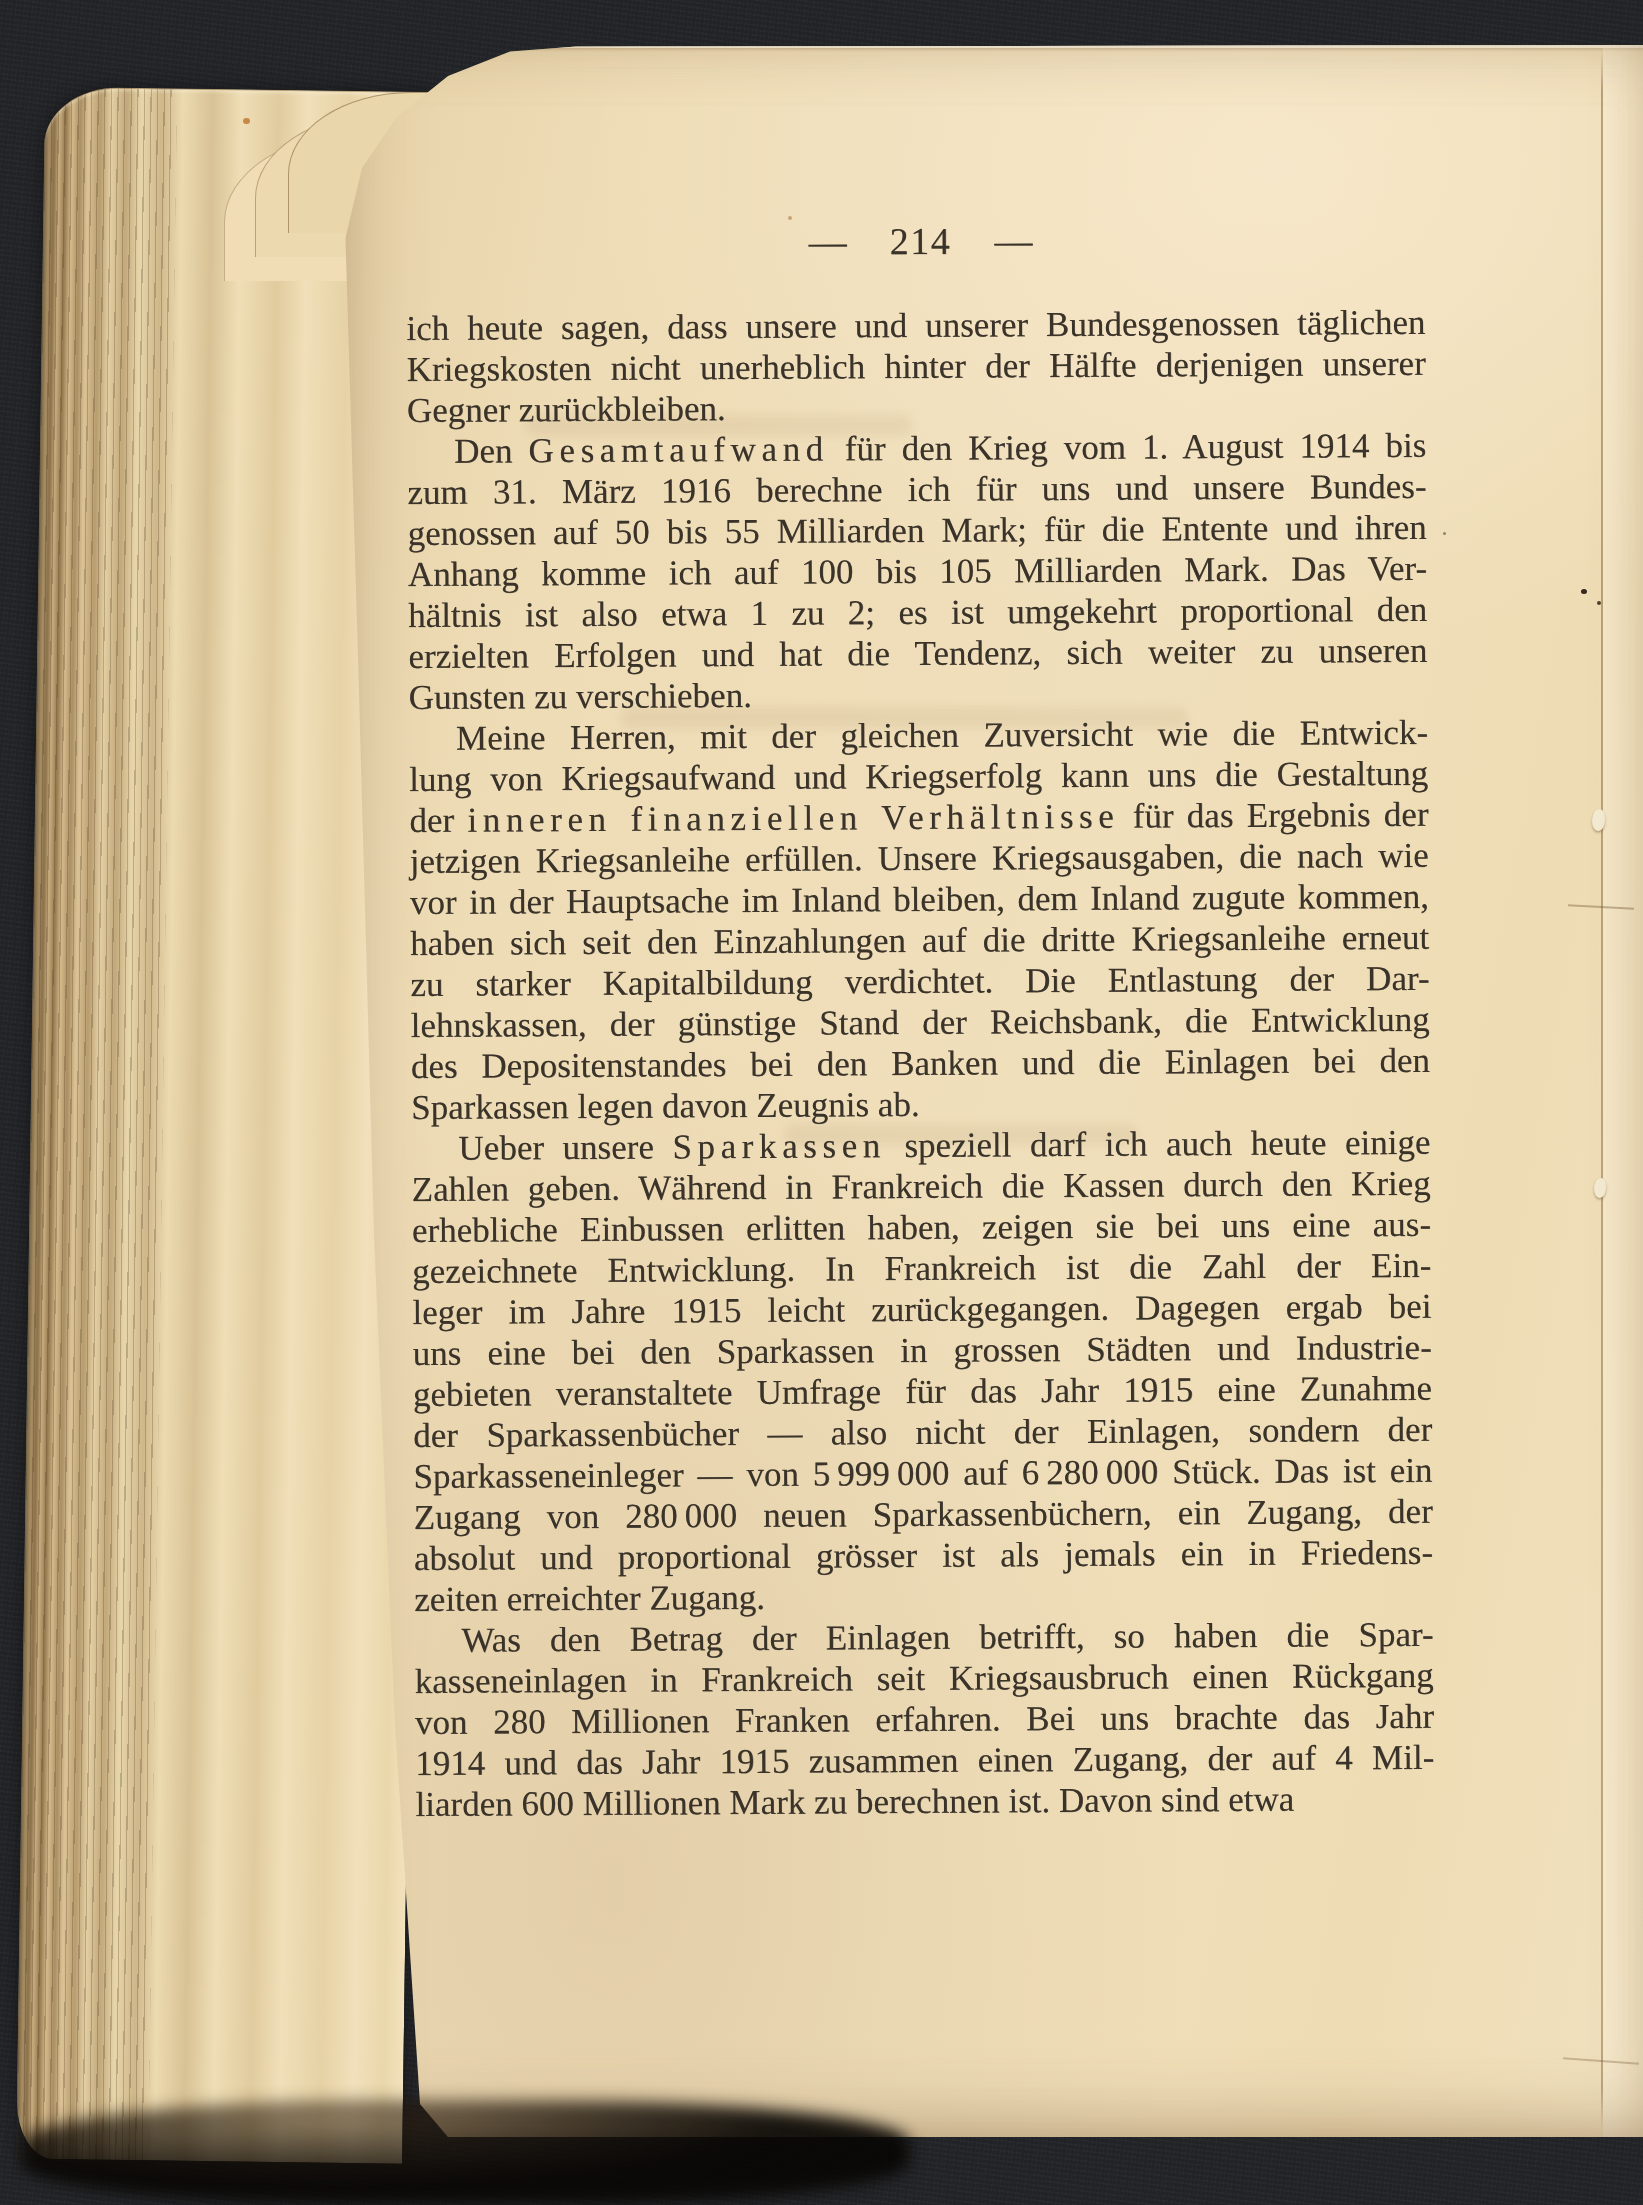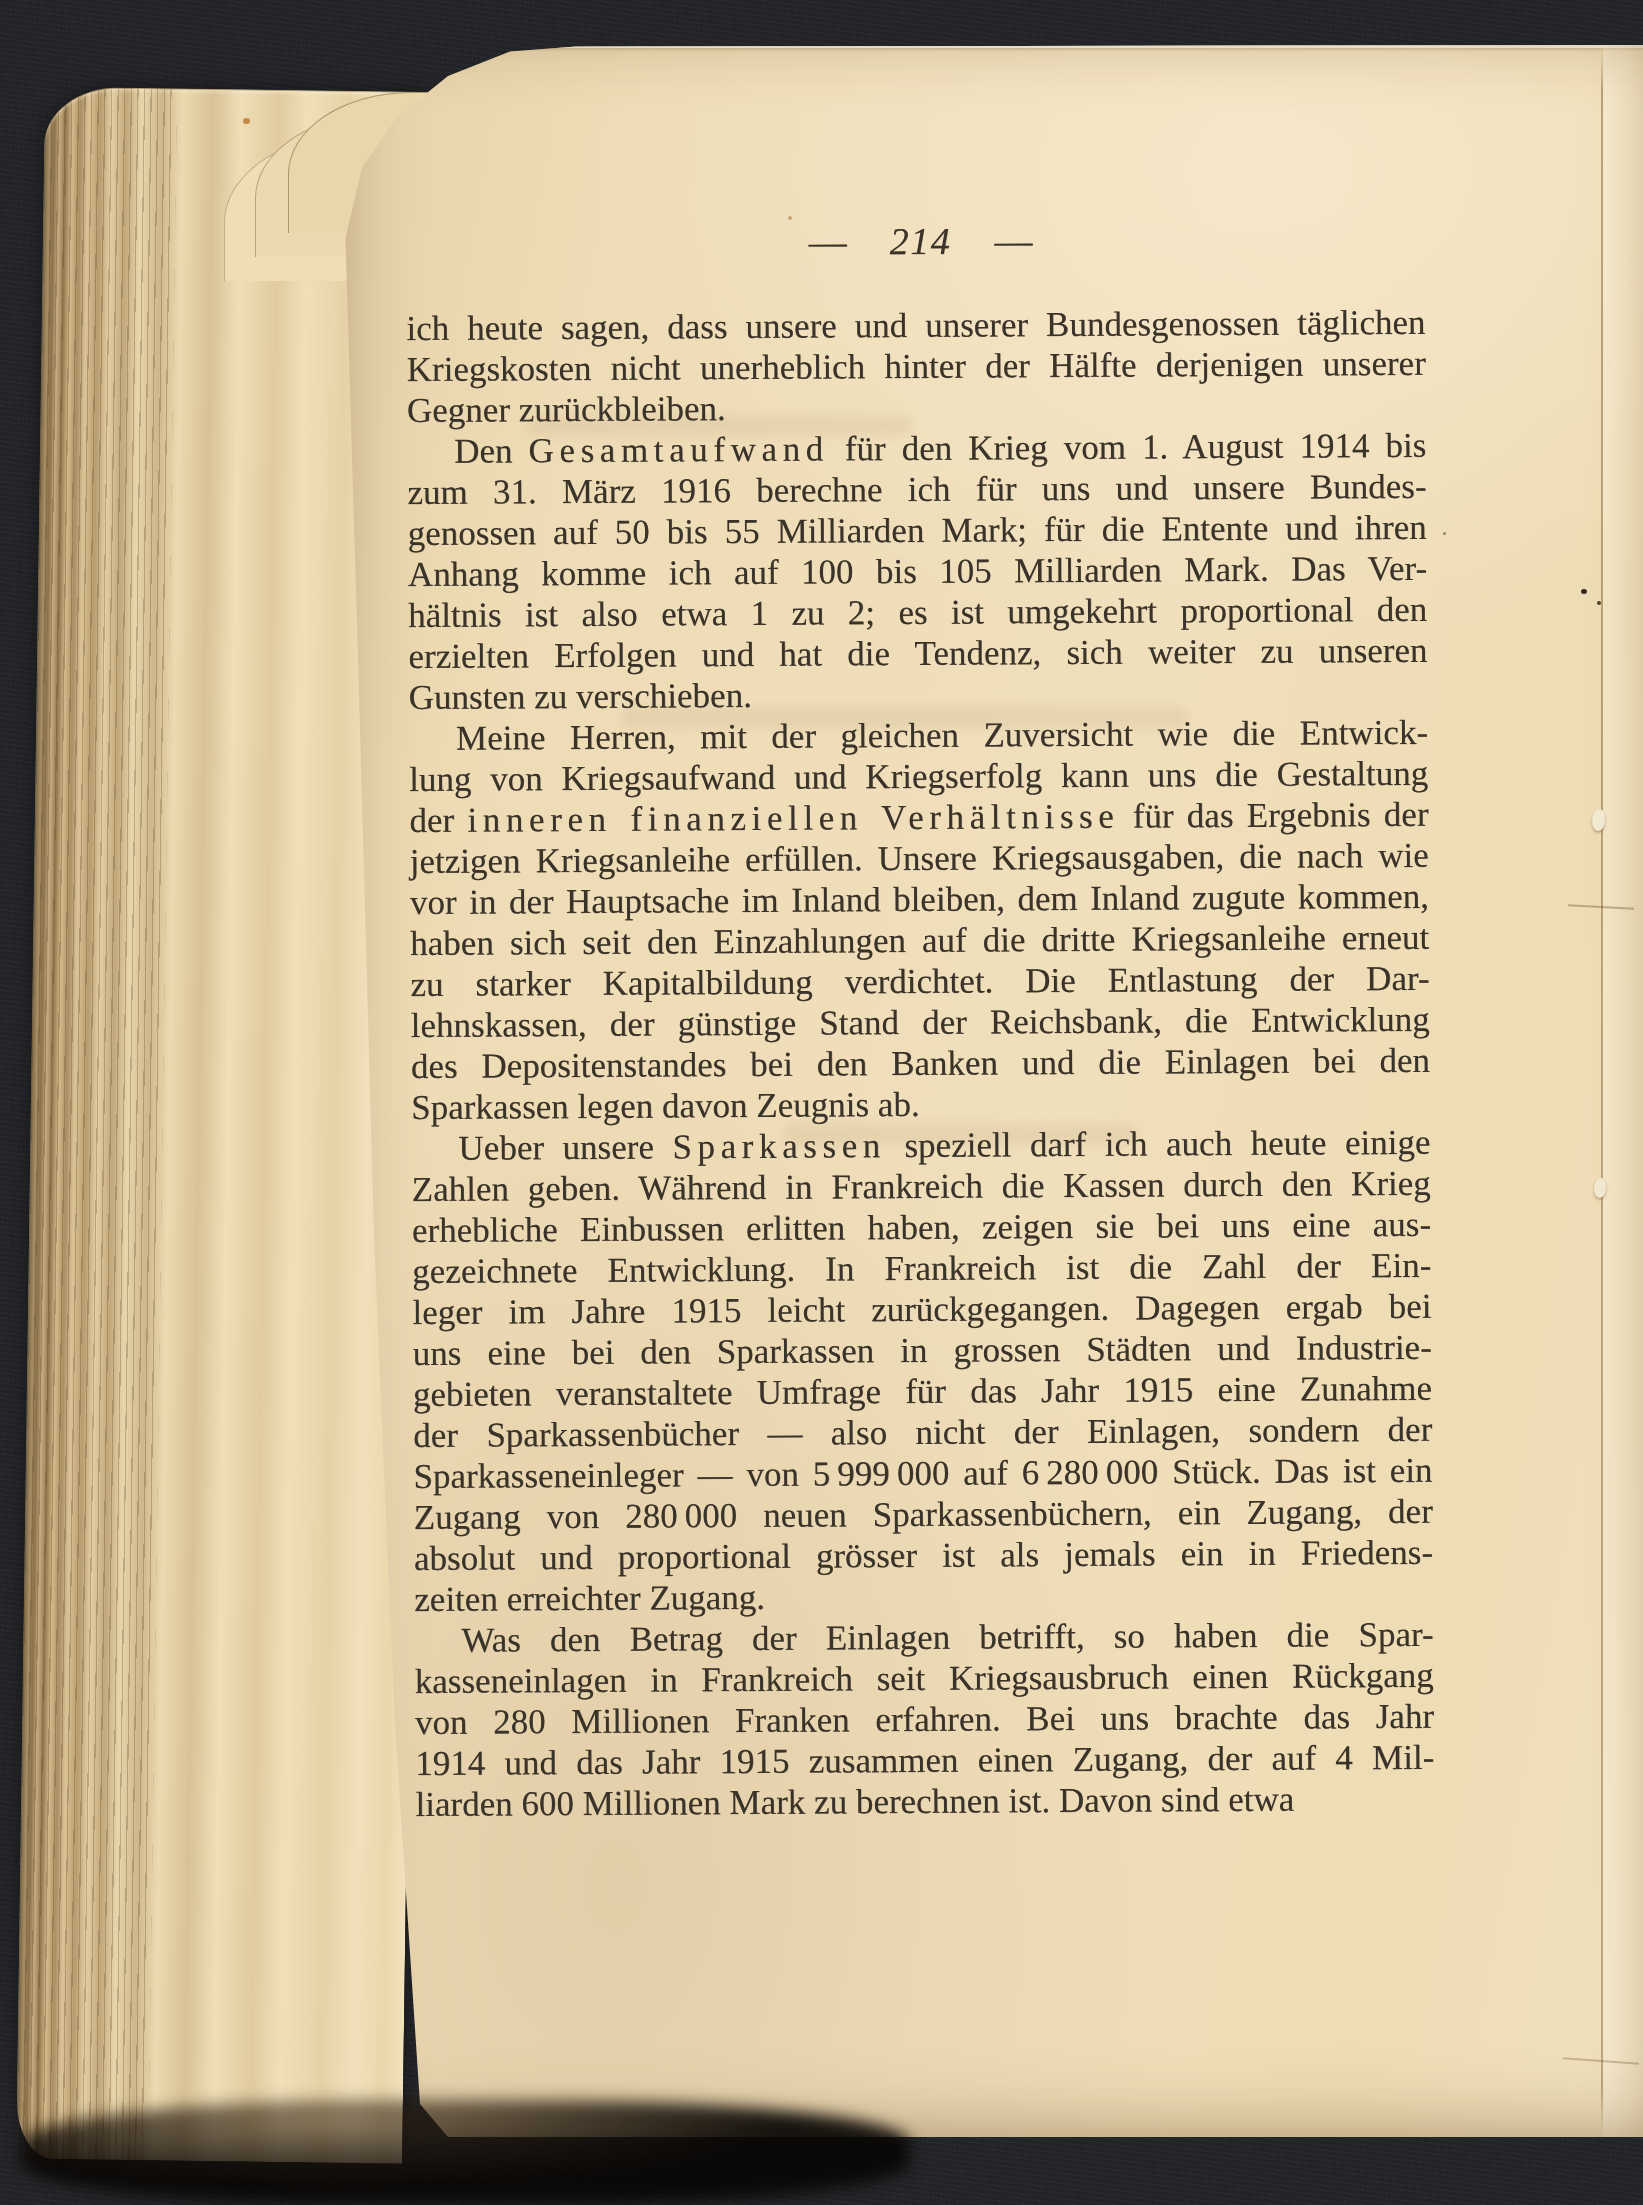--- a/index.html
+++ b/index.html
@@ -75,21 +75,21 @@
   #g3{left:460px;top:1079px;width:353px;}
   
   #shadow{position:absolute;left:20.5px;top:2101px;width:888px;height:103px;
     background:radial-gradient(70% 90% at 35% 18%, rgba(50,32,14,.5), rgba(8,6,4,.92) 72%);
     filter:blur(8.2px);border-radius:40%;}
   
   #header{position:absolute;left:411px;top:219px;width:1019px;
     display:flex;justify-content:center;align-items:baseline;gap:43px;
     font-size:38px;color:var(--ink,#3a332a);transform:rotate(-0.3deg);
     text-shadow:0.3px 0.2px 0.4px rgba(55,45,35,.5);}
-  #header .num{letter-spacing:1.6px;font-style:italic;}
+  #header .num{letter-spacing:1.6px;}
   #textblock{position:absolute;left:411px;top:308px;width:1019px;
     font-size:35px;line-height:41px;color:var(--ink,#3a332a);
     transform:rotate(-0.35deg);transform-origin:0 50%;
     text-shadow:0.3px 0.2px 0.4px rgba(55,45,35,.5);}
   .line{height:41px;text-align:justify;text-align-last:justify;}
   .line.last{text-align-last:left;}
   .line.indent{text-indent:47px;}
   .sp{letter-spacing:0.16em;}
 </style>
 </head>

